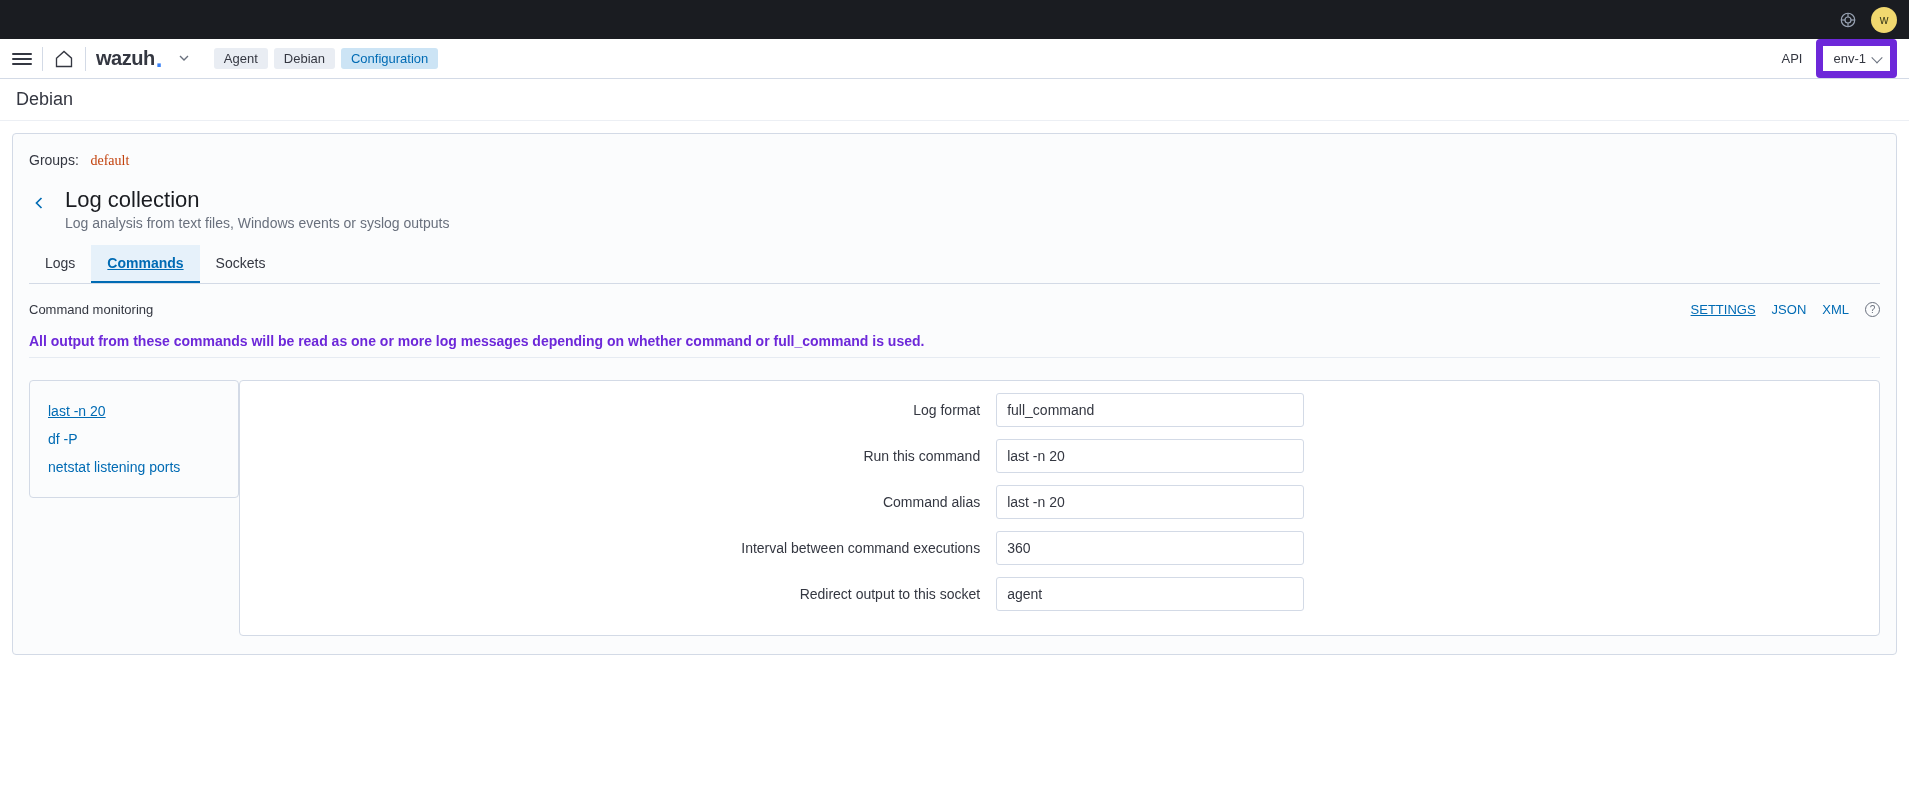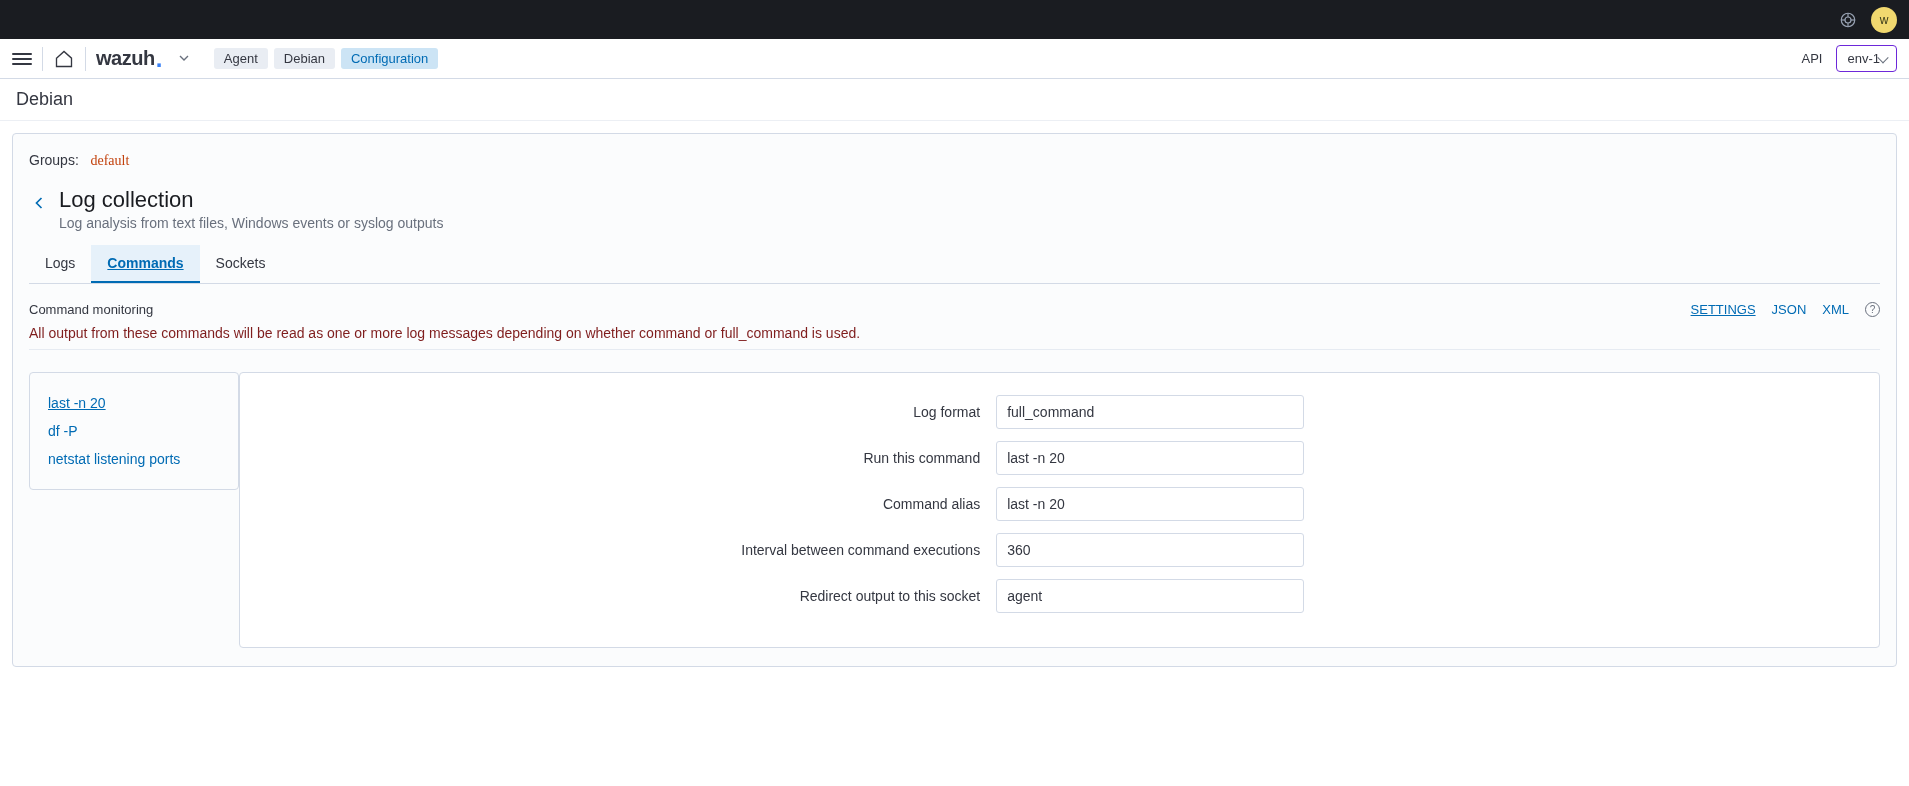--- a/index.html
+++ b/index.html
@@ -17,54 +17,54 @@
 .divider-v { width:1px; height:24px; background:#d3dae6; }
 .home-icon { width:22px; height:22px; cursor:pointer; display:flex; align-items:center; justify-content:center; }
 .logo { font-size: 20px; font-weight: 600; letter-spacing: -0.5px; display:flex; align-items:center; }
 .logo .dot { color:#3b82f6; font-size:24px; line-height:0; margin-left:1px; }
 .expand-icon { width:18px; height:18px; color:#69707d; cursor:pointer; margin-left:4px; }
 .breadcrumbs { display:flex; align-items:center; gap:6px; margin-left:10px; }
 .crumb { background:#e9edf3; padding: 3px 10px; border-radius: 3px; font-size: 13px; color:#343741; cursor:pointer; }
 .crumb.active { background:#cce4f5; color:#006bb4; }
 .header-right { margin-left:auto; display:flex; align-items:center; gap:14px; }
 .api-label { font-size:13px; color:#343741; cursor:pointer; }
-.env-select { border:1px solid #6d28d9; border-radius:4px; padding:5px 16px 5px 10px; font-size:13px; position:relative; cursor:pointer; background:#fff; }
+.env-select { border:7px solid #6d28d9; border-radius:4px; padding:5px 24px 5px 10px; font-size:13px; position:relative; cursor:pointer; background:#fff; }
 .env-select::after { content:""; position:absolute; right:9px; top:50%; width:7px; height:7px; border-right:1.5px solid #69707d; border-bottom:1.5px solid #69707d; transform: translateY(-65%) rotate(45deg); }
 
 
 .page-title-bar { padding: 10px 16px; border-bottom:1px solid #eceff4; font-size:18px; font-weight:500; }
 
 
 .content { padding: 12px; }
 .panel { border:1px solid #d3dae6; border-radius:4px; background:#fbfcfd; padding:18px 16px 18px 16px; }
 .groups-line { font-size:14px; margin-bottom:18px; }
 .groups-link { color:#c2410c; cursor:pointer;font-family:Liberation Serif, serif; }
 
-.section-head { display:flex; align-items:flex-start; gap:10px; margin-bottom:14px; }
+.section-head { display:flex; align-items:flex-start; gap:16px; margin-bottom:14px; }
 .back-arrow { width:20px; height:20px; color:#006bb4; cursor:pointer; flex-shrink:0; margin-top:6px; }
 .section-title { font-size:22px; font-weight:500; color:#1a1c21; }
 .section-sub { font-size:14px; color:#69707d; margin-top:2px; }
 
 .tabs { display:flex; border-bottom:1px solid #d3dae6; margin-top:8px; }
 .tab { padding:10px 16px; font-size:14px; color:#343741; cursor:pointer; border-bottom:2px solid transparent; }
 .tab.active { color:#006bb4; font-weight:600; border-bottom-color:#006bb4; text-decoration:underline; background:#e6f1fa; }
 
 .subsection { display:flex; justify-content:space-between; align-items:flex-start; margin-top:18px; border-bottom:1px solid #e6ebf2; padding-bottom:8px; }
 .subsection .left .stitle { font-size:13px; font-weight:500; }
-.subsection .left .sdesc { font-size:14px; color:#7f1d1d; margin-top:8px; }
+.subsection .left .sdesc { font-size:14px; color:#6d28d9; margin-top:16px;font-weight:bold; }
 .subsection .right { display:flex; align-items:center; gap:16px; font-size:13px; }
 .subsection .right .lnk { color:#006bb4; cursor:pointer; }
 .subsection .right .lnk.ul { text-decoration:underline; font-weight:500; }
 .subsection .right .help { width:15px; height:15px; border:1.3px solid #69707d; border-radius:50%; display:flex; align-items:center; justify-content:center; font-size:10px; color:#69707d; cursor:pointer; }
 
 .detail-area { display:flex; margin-top:22px; }
 .cmd-list { width:210px; border:1px solid #d3dae6; border-radius:4px; background:#fbfcfd; padding:16px 18px; align-self:flex-start; }
 .cmd-list .cmd-item { color:#006bb4; font-size:14px; cursor:pointer; padding:6px 0; }
 .cmd-list .cmd-item.active { text-decoration:underline; }
-.form-panel { flex:1; border:1px solid #d3dae6; border-radius:4px; background:#fff; padding:22px 28px; }
+.form-panel { flex:1; border:1px solid #d3dae6; border-radius:4px; background:#fff; padding:12px 28px; }
 .form-row { display:flex; align-items:center; margin-bottom:12px; }
 .form-label { width:46%; text-align:right; padding-right:16px; font-size:14px; color:#343741; }
 .form-value { width:308px; border:1px solid #d3dae6; border-radius:3px; padding:8px 10px; font-size:14px; background:#fff; color:#343741; }
 
 svg { display:block; }
 </style>
 </head>
 <body>
 
 <div class="topbar">

